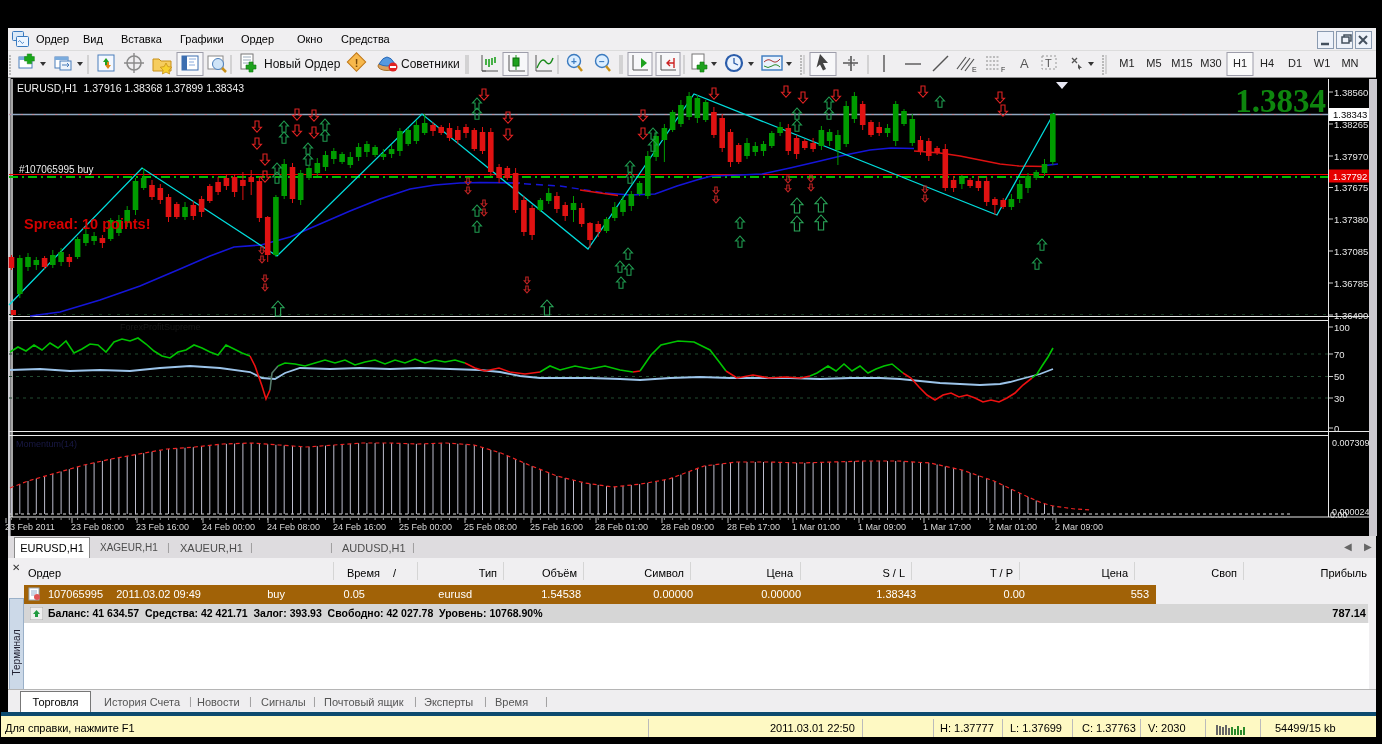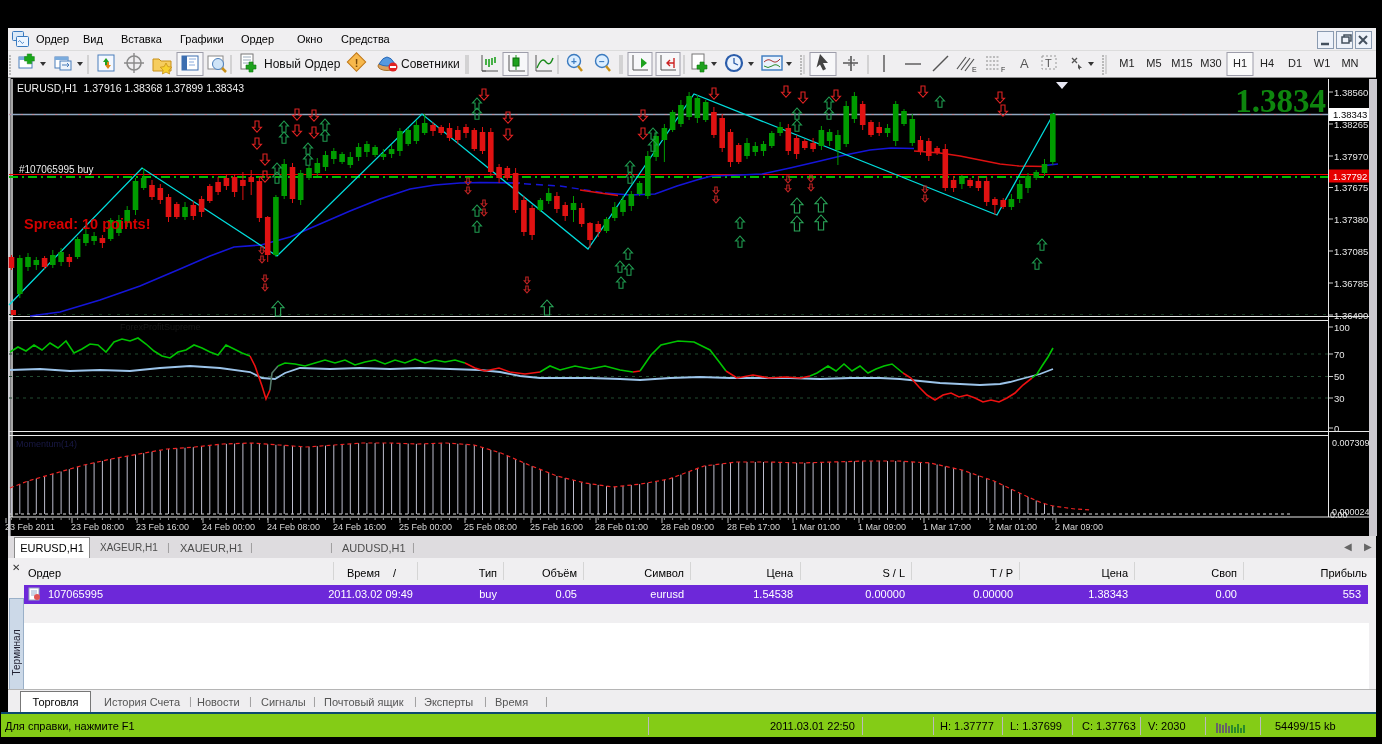--- a/index.html
+++ b/index.html
@@ -889,59 +889,67 @@
     <span style="position:absolute;right:980px;top:9px">/</span>
     <span style="position:absolute;right:879px;top:9px">Тип</span>
     <span style="position:absolute;right:799px;top:9px">Объём</span>
     <span style="position:absolute;right:692px;top:9px">Символ</span>
     <span style="position:absolute;right:583px;top:9px">Цена</span>
     <span style="position:absolute;right:471px;top:9px">S / L</span>
     <span style="position:absolute;right:363px;top:9px">T / P</span>
     <span style="position:absolute;right:248px;top:9px">Цена</span>
     <span style="position:absolute;right:139px;top:9px">Своп</span>
     <span style="position:absolute;right:9px;top:9px">Прибыль</span>
- <div class="abs" style="left:16px;top:27px;width:1344px;height:19px;background:#6d28d9;color:#fff">
+ <div class="abs" style="left:16px;top:27px;width:1132px;height:19px;background:#a16207;color:#fff">
       <span style="position:absolute;left:24px;top:3px">107065995</span>
       <svg style="position:absolute;left:4px;top:2px" width="13" height="14">
         <rect x="1" y="1" width="10" height="12" fill="#fff" stroke="#9ab"></rect>
         <path d="M3,4 h6 M3,6 h6 M3,8 h4" stroke="#7a9ac0" stroke-width="0.8"></path>
         <circle cx="9" cy="10" r="3" fill="#e05555"></circle>
       </svg>
       <span style="position:absolute;right:955px;top:3px">2011.03.02 09:49</span>
       <span style="position:absolute;right:871px;top:3px">buy</span>
       <span style="position:absolute;right:791px;top:3px">0.05</span>
       <span style="position:absolute;right:684px;top:3px">eurusd</span>
       <span style="position:absolute;right:575px;top:3px">1.54538</span>
       <span style="position:absolute;right:463px;top:3px">0.00000</span>
       <span style="position:absolute;right:355px;top:3px">0.00000</span>
       <span style="position:absolute;right:240px;top:3px">1.38343</span>
       <span style="position:absolute;right:131px;top:3px">0.00</span>
       <span style="position:absolute;right:7px;top:3px">553</span>
     </div>
+ <div class="abs" style="left:16px;top:46px;width:1344px;height:19px;background:#d6d6d6;color:#000">
+   <svg style="position:absolute;left:6px;top:3px" width="13" height="13">
+        <rect width="13" height="13" fill="#eee" stroke="#aaa"></rect>
+        <path d="M6.5,3 l3.5,4 h-2 v3 h-3 v-3 h-2 z" fill="#1f9a3f"></path>
+      </svg>
+   <span style="position:absolute;left:24px;top:3px;font-weight:bold;font-size:10.5px">Баланс: 41 634.57&nbsp; Средства: 42 421.71&nbsp; Залог: 393.93&nbsp; Свободно: 42 027.78&nbsp; Уровень: 10768.90%</span>
+   <span style="position:absolute;right:2px;top:3px;font-weight:bold">787.14</span>
+ </div>
  <div class="abs" style="left:15px;top:65px;width:1346px;height:66px;background:#ffffff"></div>
  <div class="abs" style="left:1px;top:40px;width:15px;height:111px;background:#ccd9e8;border:1px solid #9ab0c8">
    <span style="position:absolute;left:-34px;top:48px;transform:rotate(-90deg);font-size:10px;color:#223;width:80px;text-align:center;display:block">Терминал</span>
  </div>
  <div class="abs" style="left:0;top:131px;width:1368px;height:23px;background:#efeef0;border-top:1px solid #b5b5b5">
   <div style="position:absolute;left:12px;top:1px;width:71px;height:22px;background:#fff;border:1px solid #777;border-bottom:none;text-align:center;padding-top:4px;font-size:11px">Торговля</div>
   <span style="position:absolute;left:96px;top:6px;color:#555">История Счета</span>
   <span style="position:absolute;left:189px;top:6px;color:#555">Новости</span>
   <span style="position:absolute;left:253px;top:6px;color:#555">Сигналы</span>
   <span style="position:absolute;left:316px;top:6px;color:#555">Почтовый ящик</span>
   <span style="position:absolute;left:416px;top:6px;color:#555">Эксперты</span>
   <span style="position:absolute;left:487px;top:6px;color:#555">Время</span>
   <span style="position:absolute;left:181px;top:5px;color:#999">|</span>
   <span style="position:absolute;left:241px;top:5px;color:#999">|</span>
   <span style="position:absolute;left:305px;top:5px;color:#999">|</span>
   <span style="position:absolute;left:406px;top:5px;color:#999">|</span>
   <span style="position:absolute;left:476px;top:5px;color:#999">|</span>
   <span style="position:absolute;left:537px;top:5px;color:#999">|</span>
  </div>
 </div>
-<div class="abs" style="left:1px;top:712px;width:1375px;height:25px;background:#84cc16;border-top:2px solid #0c4a6e;font-size:11px;color:#000">
+<div class="abs" style="left:1px;top:712px;width:1375px;height:25px;background:#fef9c3;border-top:4px solid #0c4a6e;font-size:11px;color:#000">
  <span style="position:absolute;left:4px;top:6px">Для справки, нажмите F1</span>
  <div class="abs" style="left:647px;top:3px;width:1px;height:18px;background:#bbb"></div>
  <span style="position:absolute;left:769px;top:6px">2011.03.01 22:50</span>
  <div class="abs" style="left:861px;top:3px;width:1px;height:18px;background:#bbb"></div>
  <span style="position:absolute;left:871px;top:22px">O: 1.37704</span>
  <div class="abs" style="left:932px;top:3px;width:1px;height:18px;background:#bbb"></div>
  <span style="position:absolute;left:939px;top:6px">H: 1.37777</span>
  <div class="abs" style="left:1001px;top:3px;width:1px;height:18px;background:#bbb"></div>
  <span style="position:absolute;left:1009px;top:6px">L: 1.37699</span>
  <div class="abs" style="left:1071px;top:3px;width:1px;height:18px;background:#bbb"></div>

